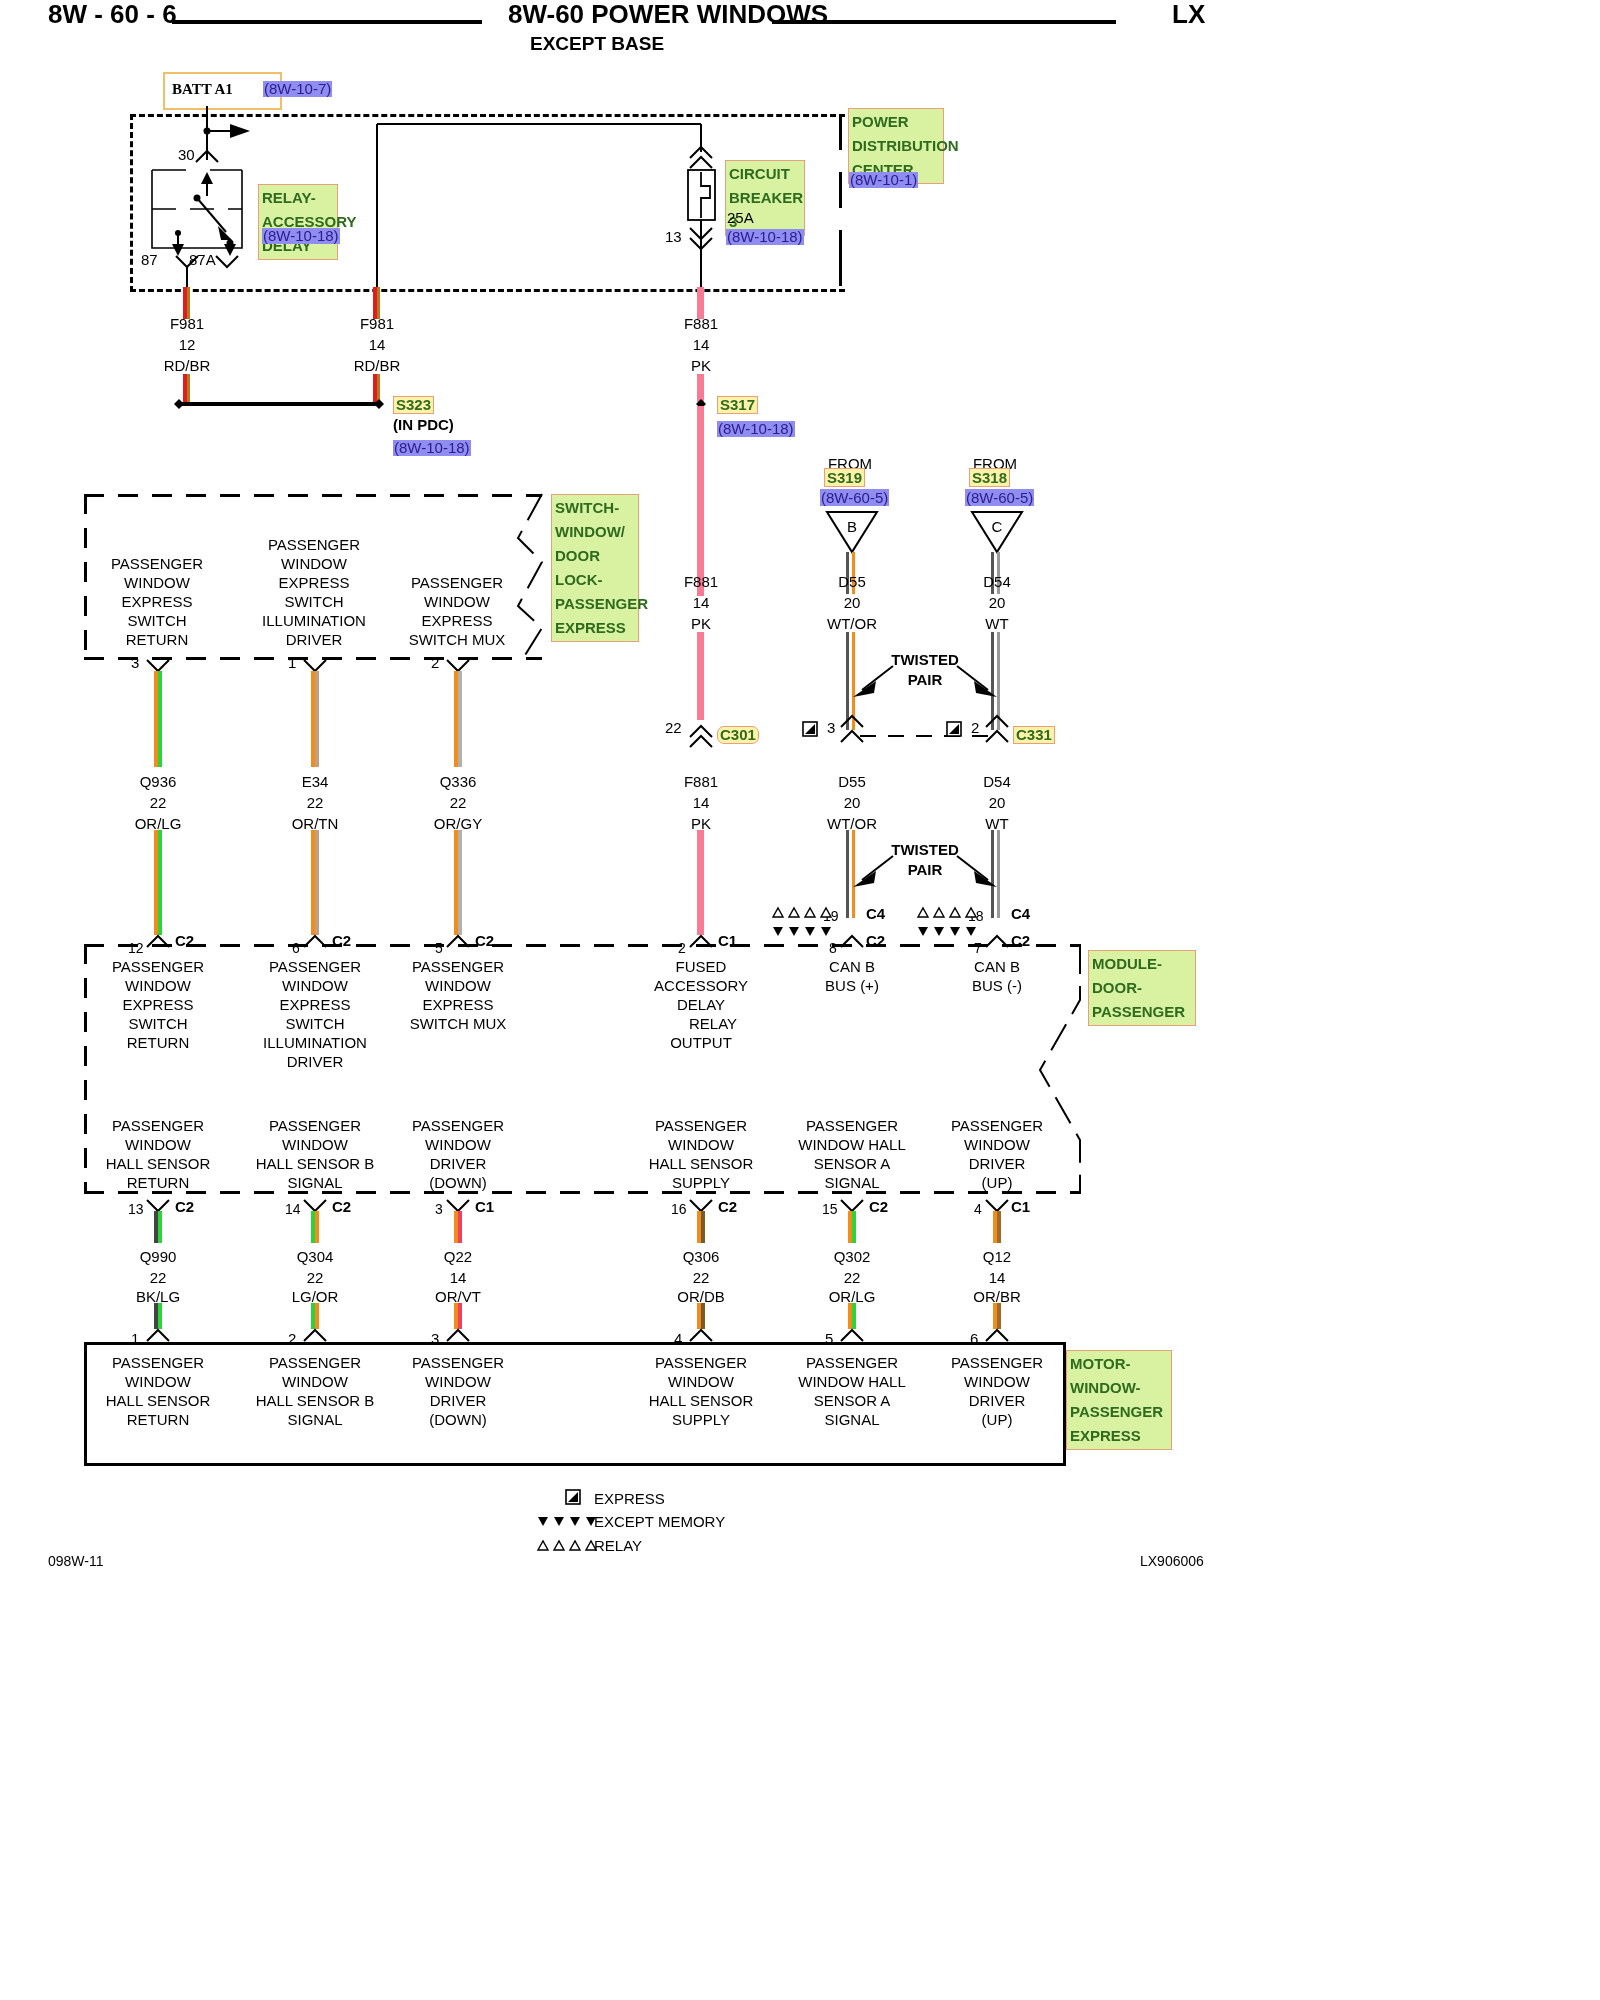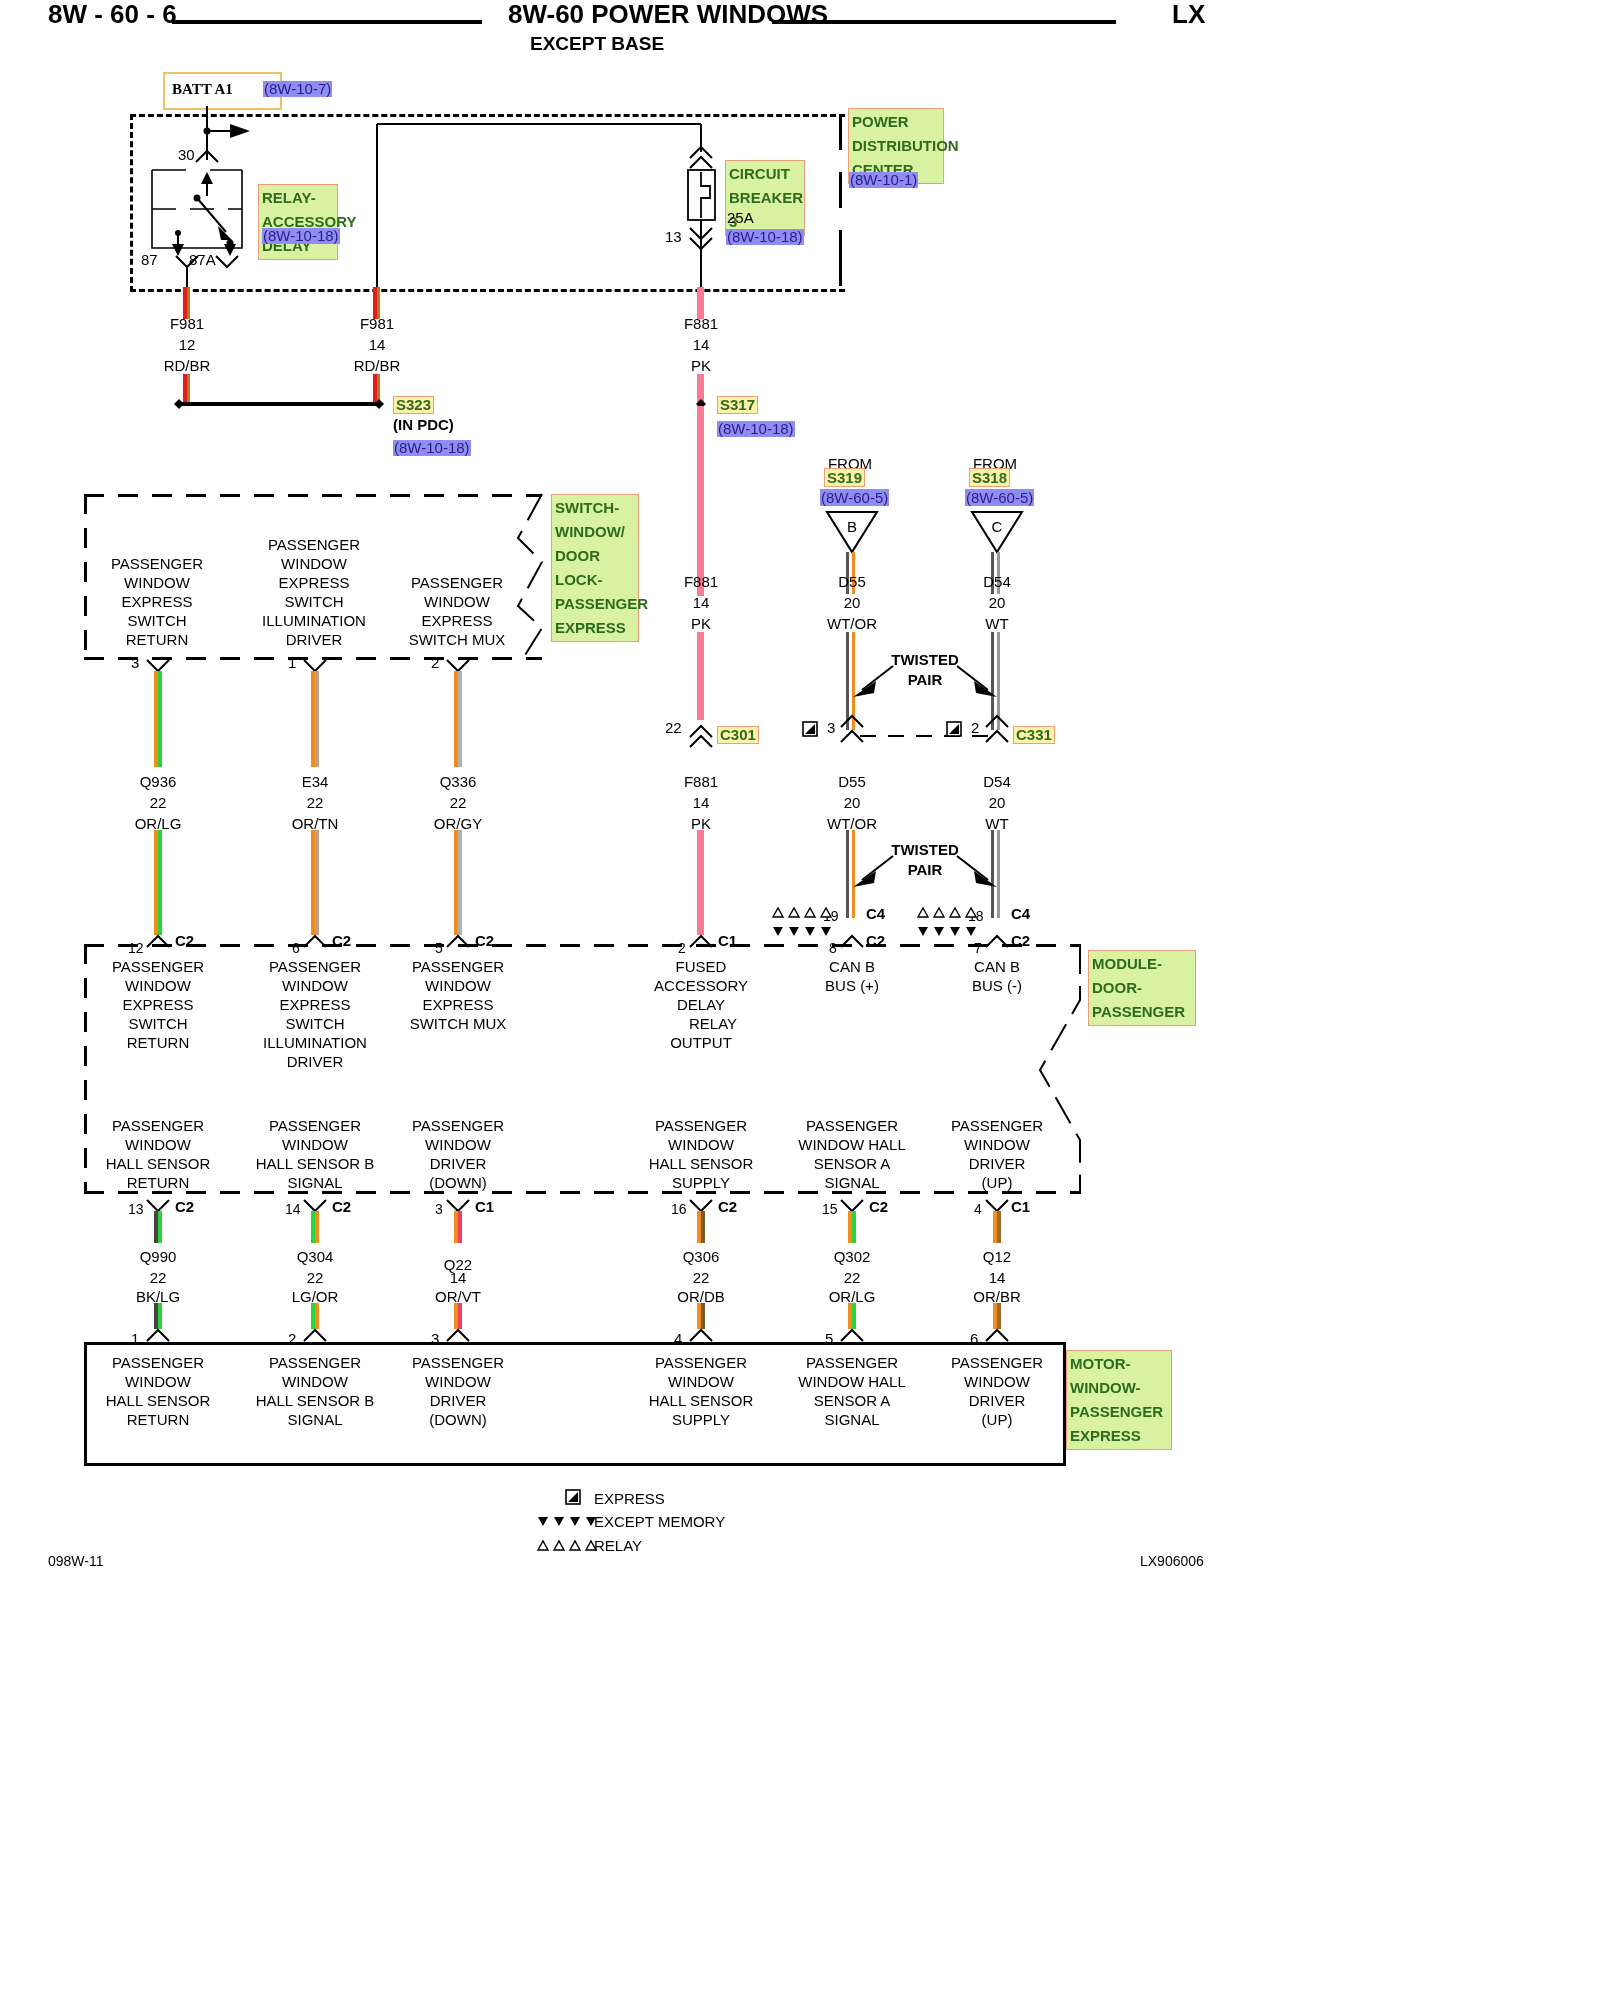--- a/index.html
+++ b/index.html
@@ -213,21 +213,21 @@
   <svg style="left:0;top:0;width:1600px;height:2000px;">
     <polyline points="690,737 701,726 712,737" fill="none" stroke="#000" stroke-width="2"></polyline>
     <polyline points="690,747 701,736 712,747" fill="none" stroke="#000" stroke-width="2"></polyline>
     <polyline points="841,727 852,716 863,727" fill="none" stroke="#000" stroke-width="2"></polyline>
     <polyline points="841,742 852,731 863,742" fill="none" stroke="#000" stroke-width="2"></polyline>
     <polyline points="986,727 997,716 1008,727" fill="none" stroke="#000" stroke-width="2"></polyline>
     <polyline points="986,742 997,731 1008,742" fill="none" stroke="#000" stroke-width="2"></polyline>
     <line x1="860" y1="736" x2="990" y2="736" stroke="#000" stroke-width="2" stroke-dasharray="16 12"></line>
   </svg>
   <div class="t" style="left:665px;top:720px;">22</div>
-  <div class="t chip-s" style="left:717px;top:726px;">C301</div>
+  <div class="t chip-s" style="left:717px;top:726px;border-radius:7px;">C301</div>
   <div class="t" style="left:827px;top:720px;">3</div>
   <div class="t" style="left:971px;top:720px;">2</div>
   <div class="t chip-s" style="left:1013px;top:726px;">C331</div>
 
   <svg style="left:803px;top:722px;width:16px;height:16px;">
     <rect x="0" y="0" width="14" height="14" fill="#fff" stroke="#000" stroke-width="1.6"></rect>
     <polygon points="2,12 12,2 12,12" fill="#000"></polygon>
   </svg>
   <svg style="left:947px;top:722px;width:16px;height:16px;">
     <rect x="0" y="0" width="14" height="14" fill="#fff" stroke="#000" stroke-width="1.6"></rect>
@@ -504,21 +504,21 @@
   <div class="abs" style="left:852px;top:1211px;width:4px;height:32px;background:#2ad43a;"></div>
   <div class="abs" style="left:993px;top:1211px;width:4px;height:32px;background:#f28c1c;"></div>
   <div class="abs" style="left:997px;top:1211px;width:4px;height:32px;background:#a06a28;"></div>
 
   <div class="tc" style="left:158px;top:1245px;">Q990</div>
   <div class="tc" style="left:158px;top:1266px;">22</div>
   <div class="tc" style="left:158px;top:1285px;">BK/LG</div>
   <div class="tc" style="left:315px;top:1245px;">Q304</div>
   <div class="tc" style="left:315px;top:1266px;">22</div>
   <div class="tc" style="left:315px;top:1285px;">LG/OR</div>
-  <div class="tc" style="left:458px;top:1245px;margin-top:8px;">Q22</div>
+  <div class="tc" style="left:458px;top:1245px;">Q22</div>
   <div class="tc" style="left:458px;top:1266px;">14</div>
   <div class="tc" style="left:458px;top:1285px;">OR/VT</div>
   <div class="tc" style="left:701px;top:1245px;">Q306</div>
   <div class="tc" style="left:701px;top:1266px;">22</div>
   <div class="tc" style="left:701px;top:1285px;">OR/DB</div>
   <div class="tc" style="left:852px;top:1245px;">Q302</div>
   <div class="tc" style="left:852px;top:1266px;">22</div>
   <div class="tc" style="left:852px;top:1285px;">OR/LG</div>
   <div class="tc" style="left:997px;top:1245px;">Q12</div>
   <div class="tc" style="left:997px;top:1266px;">14</div>

